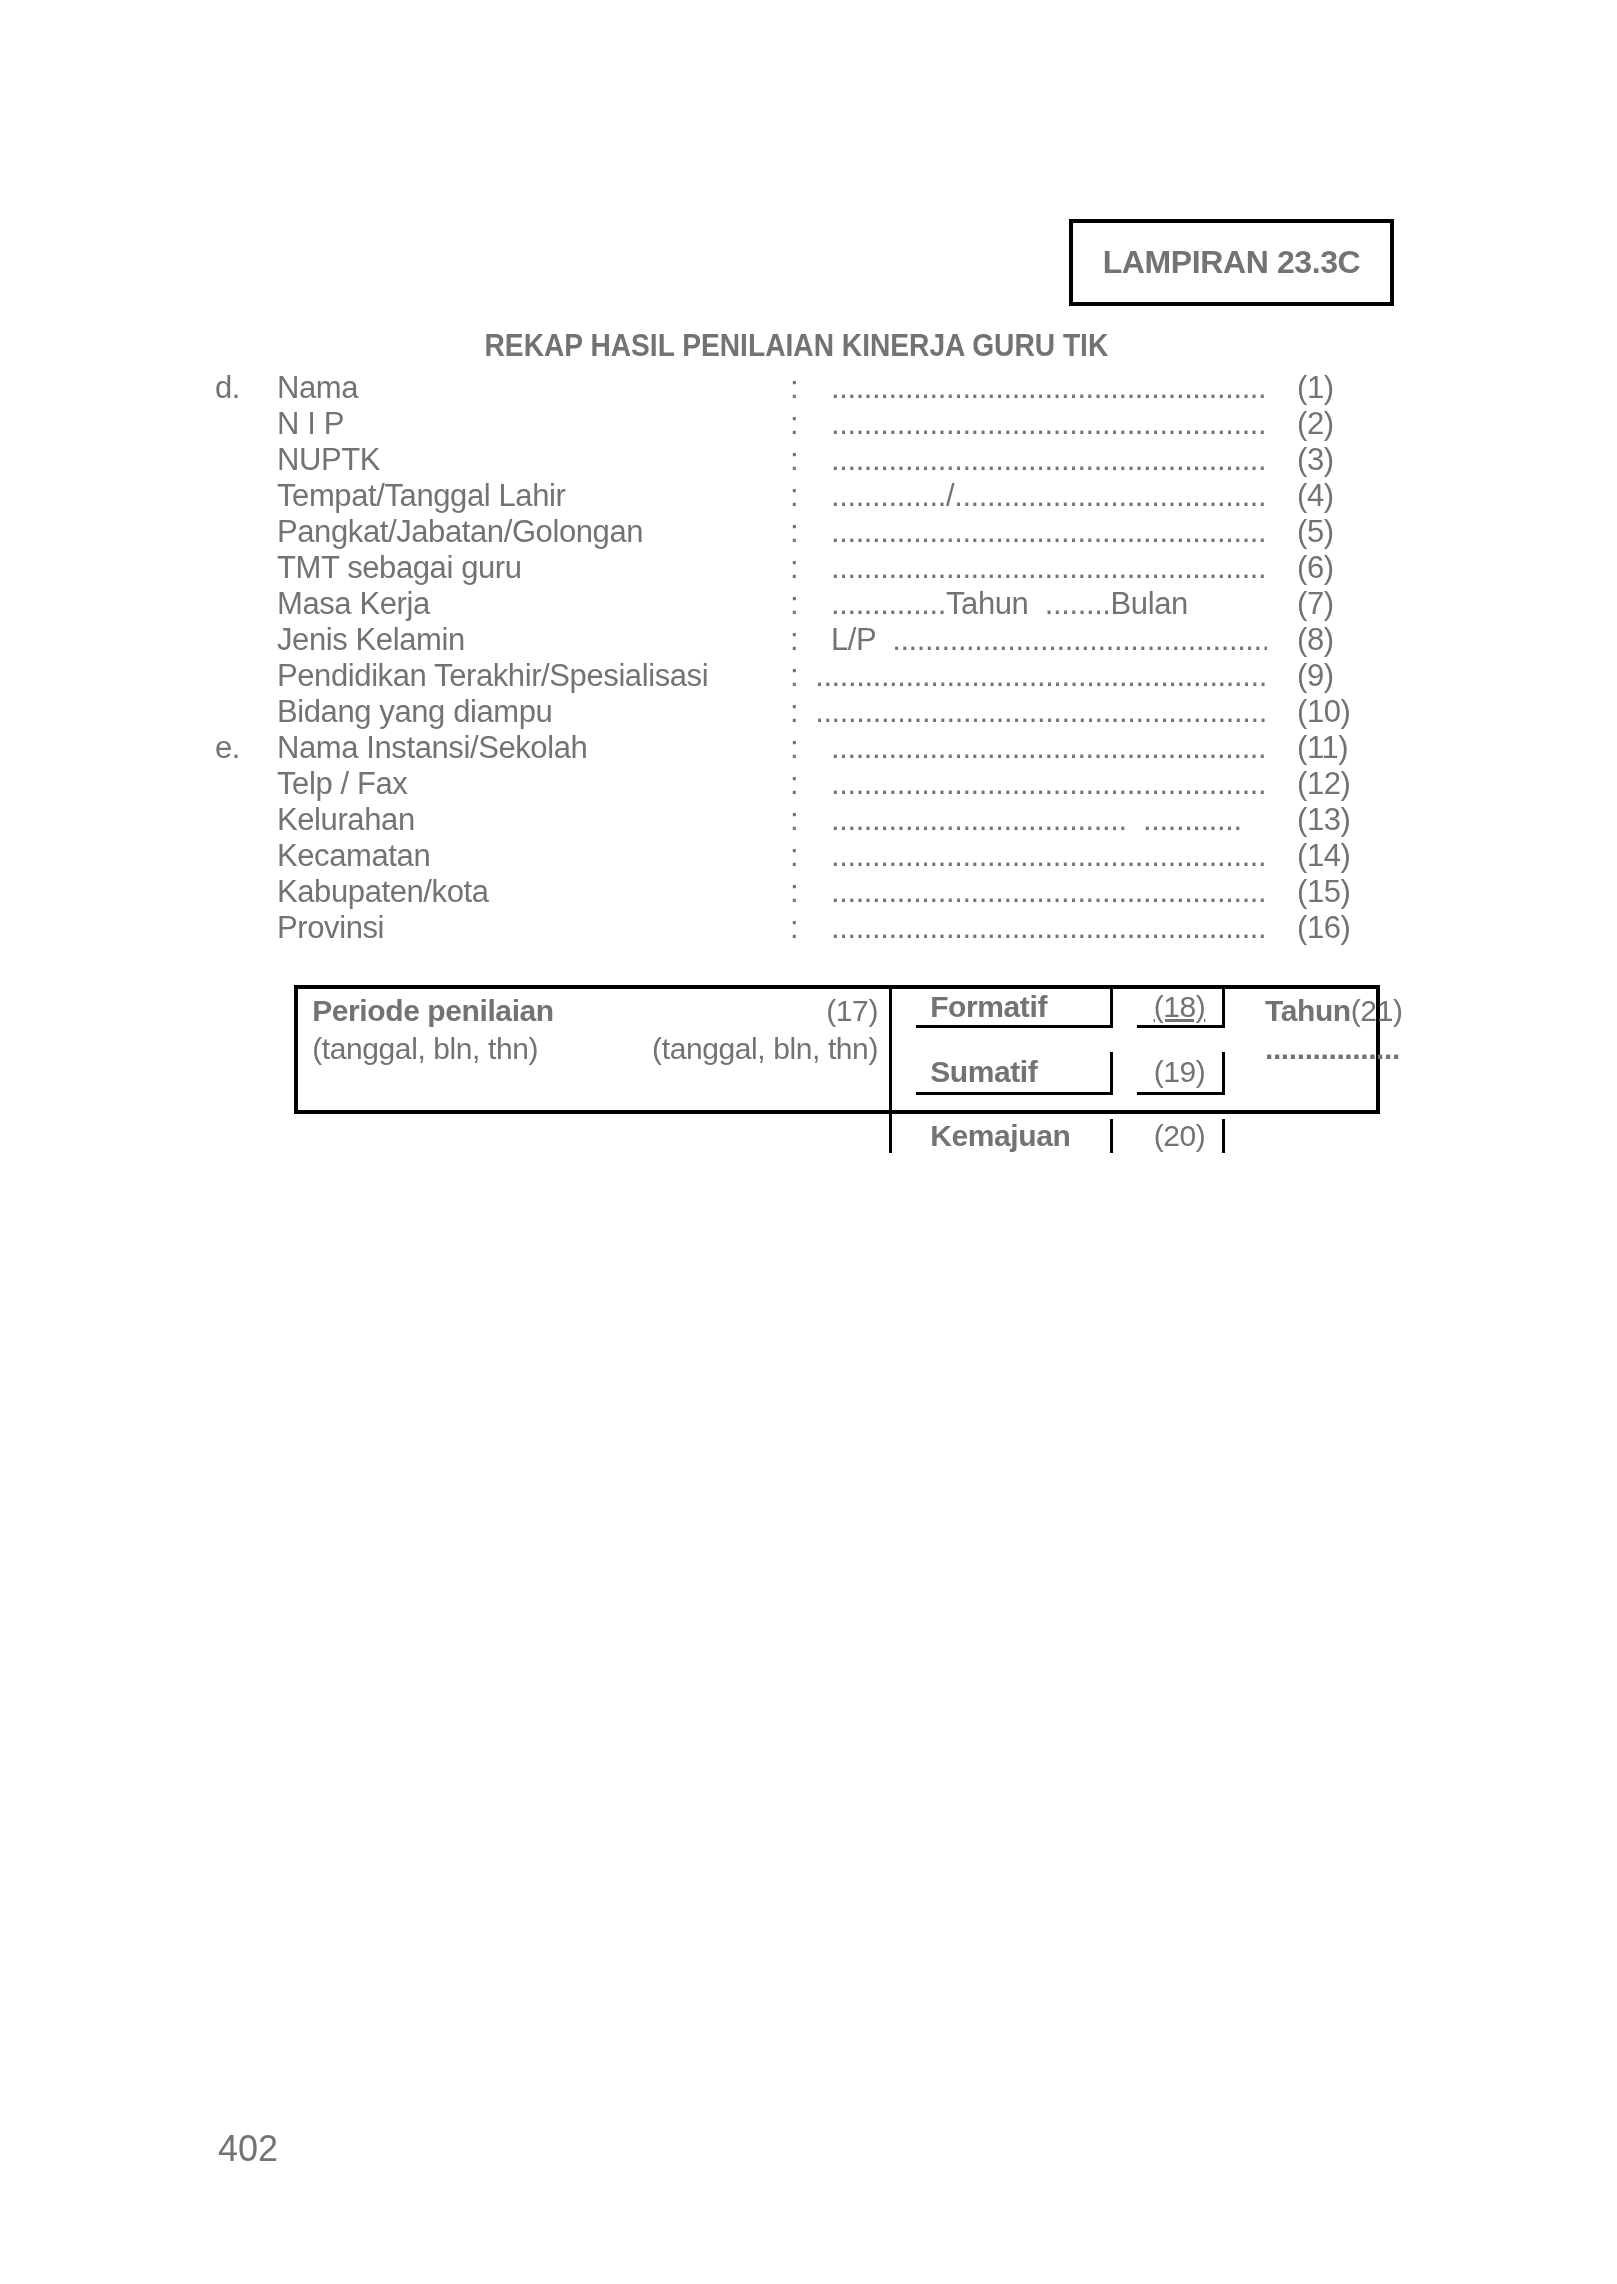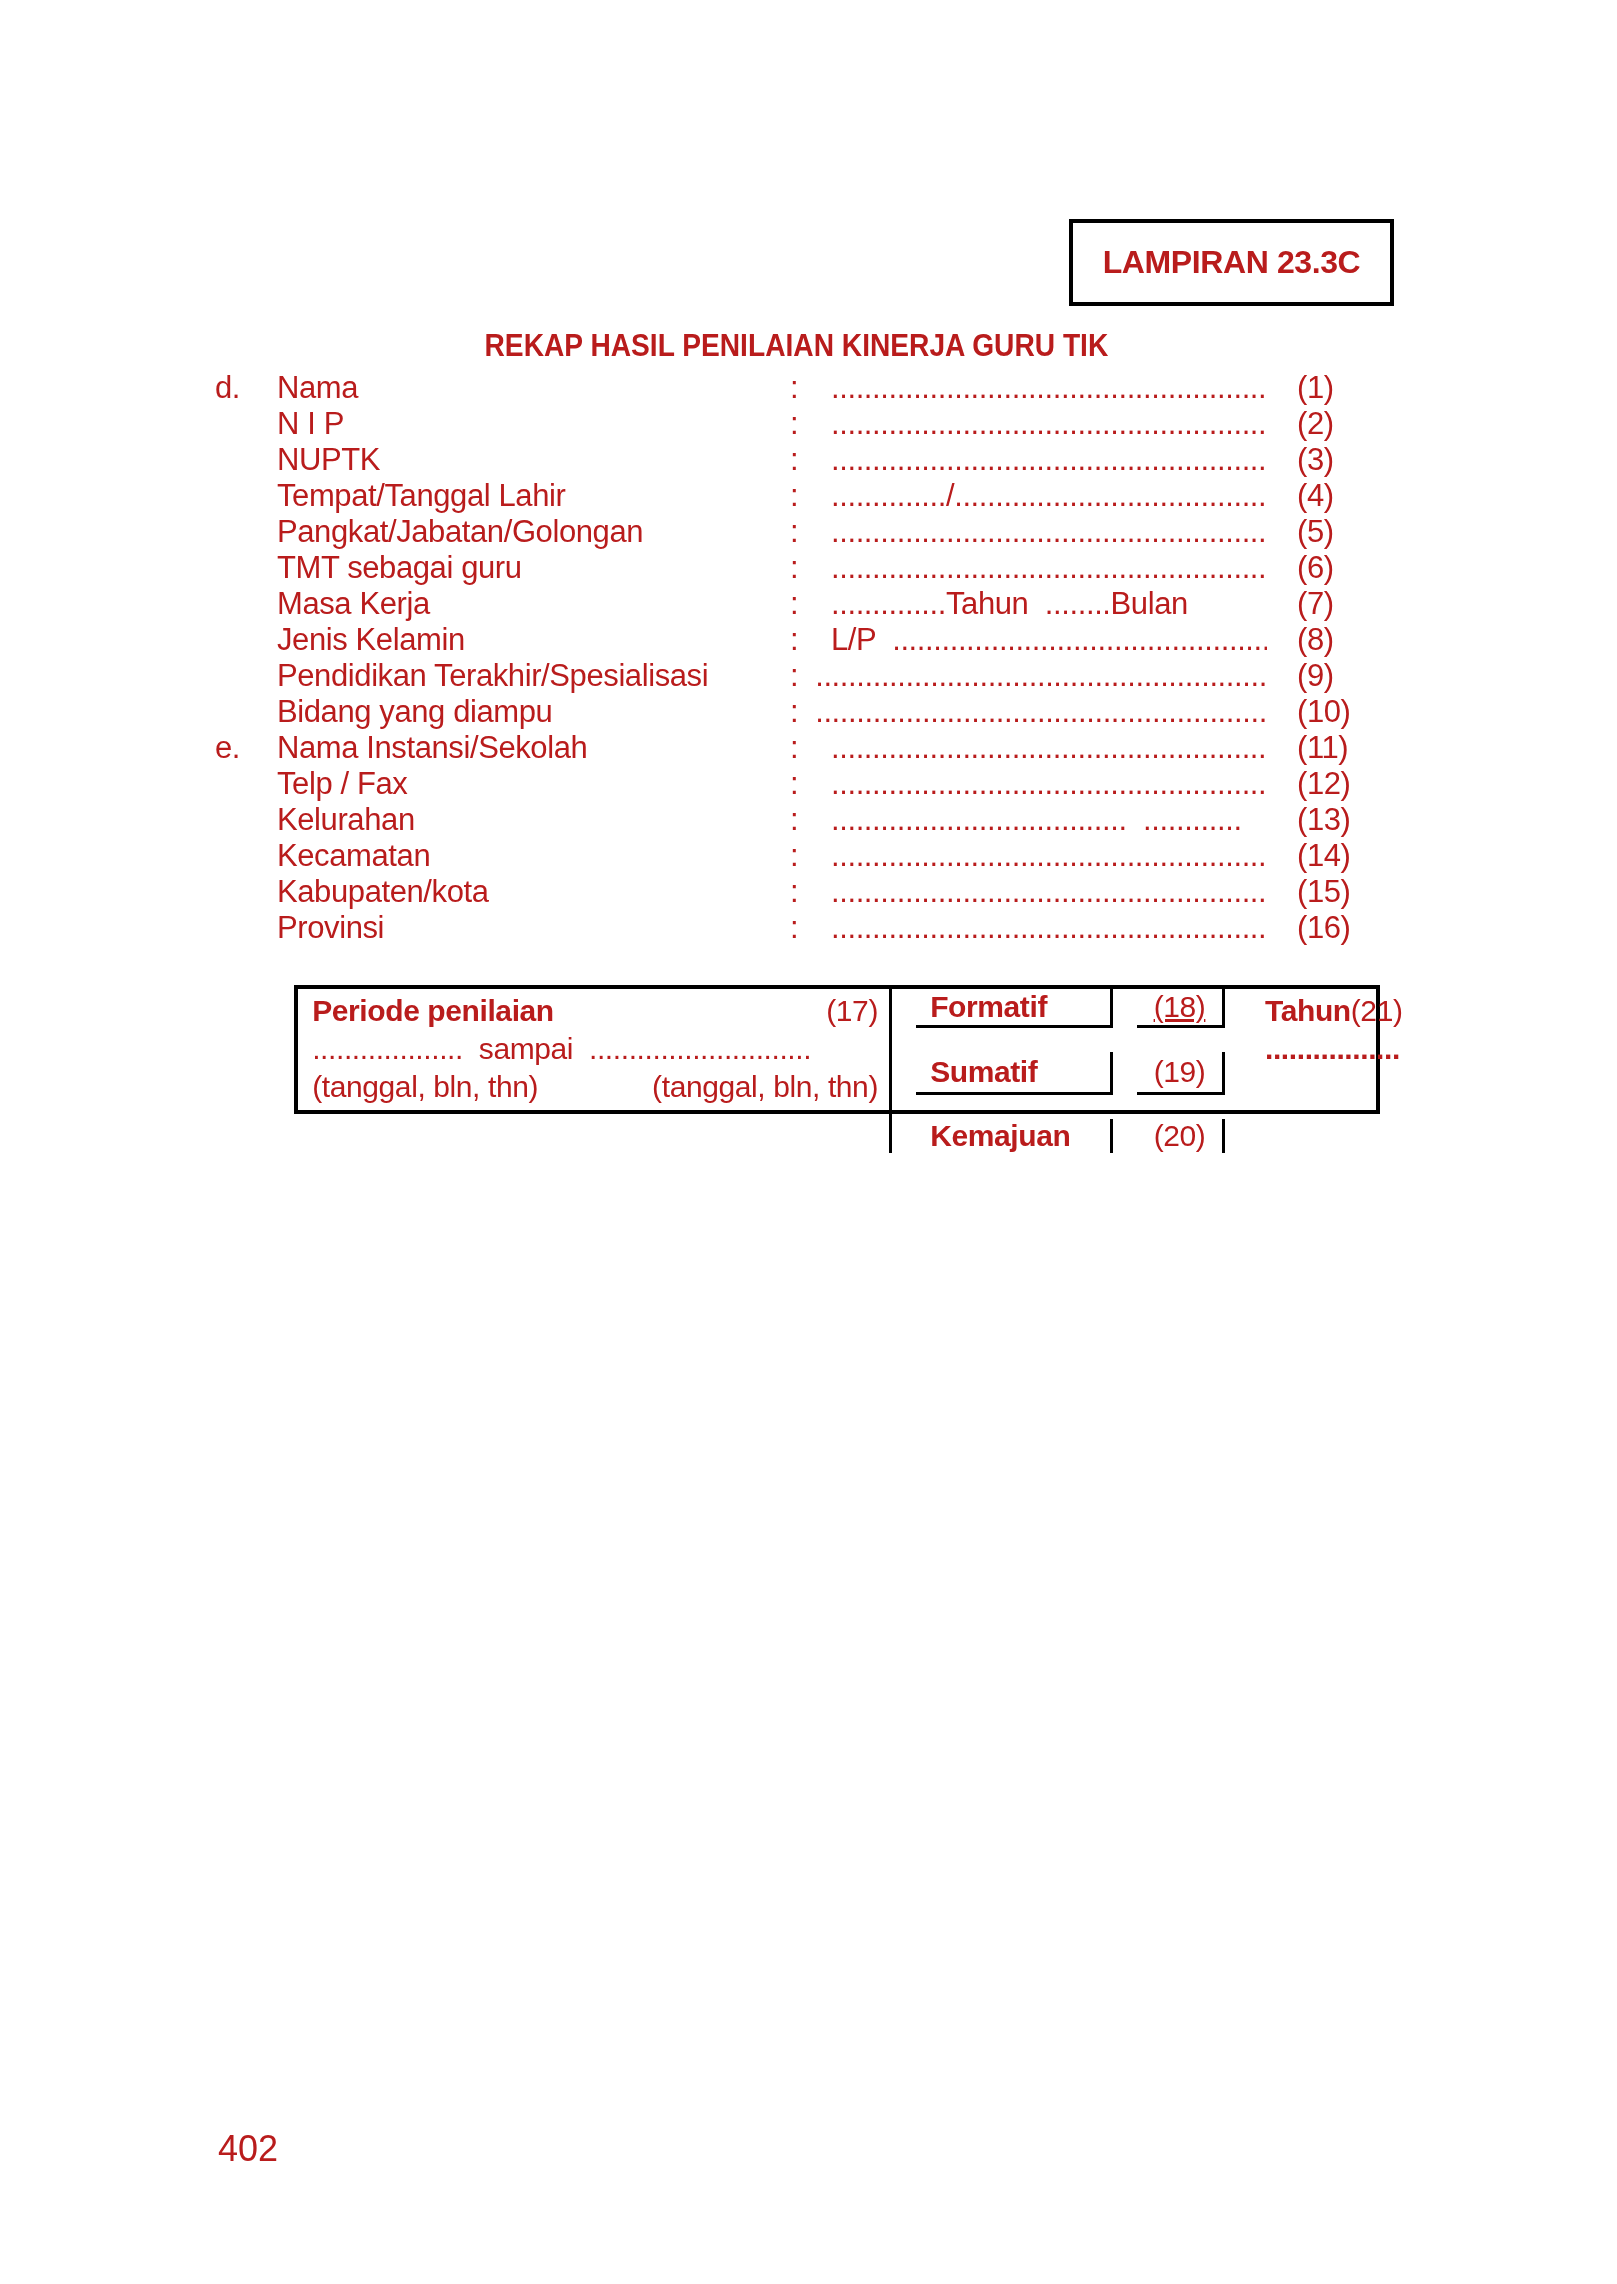--- a/index.html
+++ b/index.html
@@ -1,18 +1,18 @@
 <!DOCTYPE html>
 <html style="font-size:12.6px"><head>
 <meta charset="utf-8">
 <style>
   html,body { margin:0; padding:0; background:#e8e8e8; }
   .page {
     position:relative; width:1617px; height:2284px; background:#ffffff;
-    font-family:"Liberation Sans", sans-serif; color:#b91c1c;
+    font-family:"Liberation Sans", sans-serif; color:#737373;
     overflow:hidden; margin:0 auto;
   }
   .b { font-weight:bold; }
 
   
   .lampiran-box {
     position:absolute; left:1069px; top:219px; width:325px; height:87px;
     border:4px solid #000; box-sizing:border-box;
     display:flex; align-items:center; justify-content:center;
     font-weight:bold; font-size:32px; letter-spacing:-0.4px;
@@ -200,21 +200,20 @@
     <span class="num">(16)</span>
   </div>
 </div>
 
   <div class="assess-table">
     <div class="cell cell-periode">
       <div class="p-line1">
         <span class="b">Periode penilaian</span>
         <span>(17)</span>
       </div>
-      <div class="p-line2">...................  sampai  ............................</div>
       <div class="p-line3">
         <span>(tanggal, bln, thn)</span>
         <span>(tanggal, bln, thn)</span>
       </div>
     </div>
 
     <div class="cell cell-tahun">
       <div class="p-line1">
         <span class="b">Tahun</span>
         <span>(21)</span>

